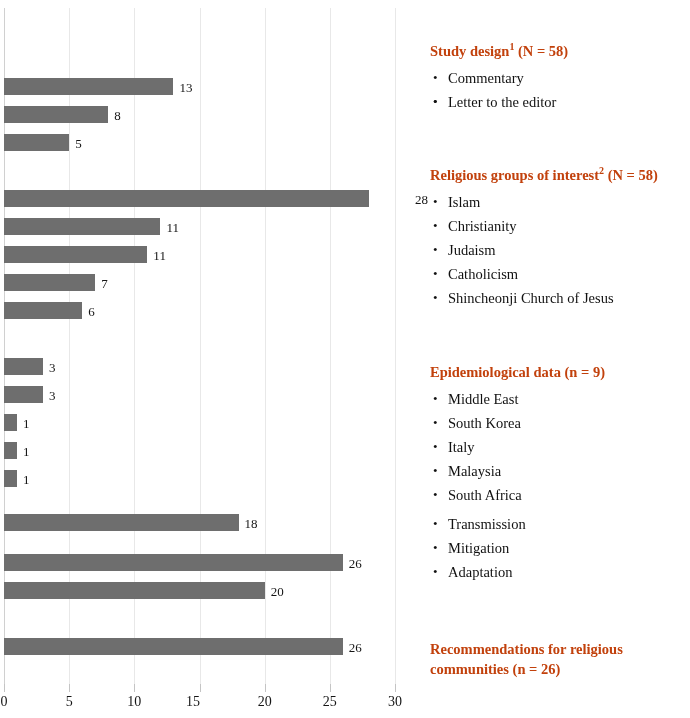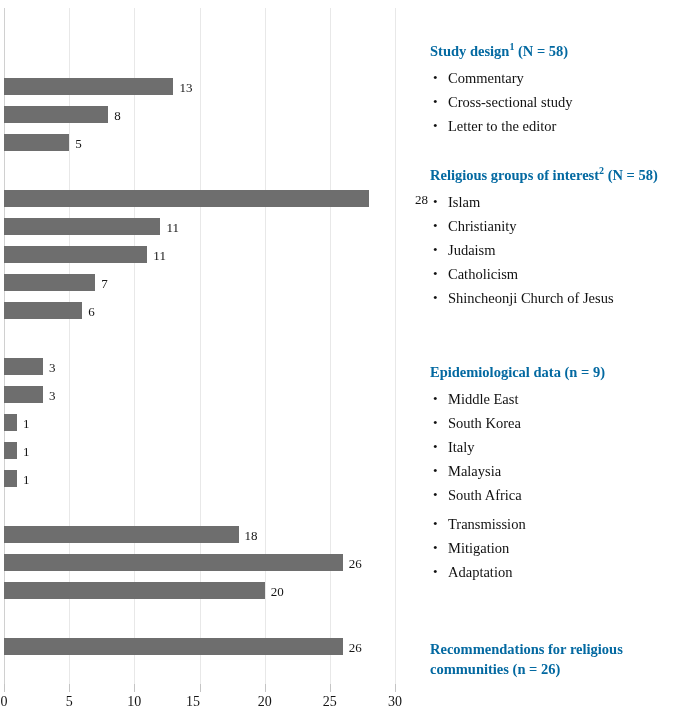--- a/index.html
+++ b/index.html
@@ -103,21 +103,21 @@
   .legend-group {
     position: absolute;
     left: 0;
     width: 260px;
   }
   .legend-heading {
     font-family: "Liberation Serif", "DejaVu Serif", serif;
     font-weight: bold;
     font-size: 14.5px;
     line-height: 1.35;
-    color: #0369a1;
+    color: #c2410c;
     margin: 0 0 4px 0;
     white-space: nowrap;
   }
   .legend-heading.wrap {
     white-space: normal;
     width: 250px;
   }
   .legend-heading sup {
     font-size: 10px;
     vertical-align: super;
@@ -206,21 +206,21 @@
           <span class="bar-label" style="left: 19.0333px;">1</span>
         </div>
         <div class="bar-row" style="top: 434px; width: 391px;">
           <div class="bar" title="Malaysia: 1" style="width: 13.0333px; background: rgb(110, 110, 110);"></div>
           <span class="bar-label" style="left: 19.0333px;">1</span>
         </div>
         <div class="bar-row" style="top: 462px; width: 391px;">
           <div class="bar" title="South Africa: 1" style="width: 13.0333px; background: rgb(110, 110, 110);"></div>
           <span class="bar-label" style="left: 19.0333px;">1</span>
         </div>
-        <div class="bar-row" style="top: 518px; width: 391px; padding-left: 20px;">
+        <div class="bar-row" style="top: 506px; width: 391px; padding-left: 20px;">
           <div class="bar" title="Transmission: 18" style="width: 234.6px; background: rgb(110, 110, 110);"></div>
           <span class="bar-label" style="left: 240.6px;">18</span>
         </div>
         <div class="bar-row" style="top: 546px; width: 391px;">
           <div class="bar" title="Mitigation: 26" style="width: 338.867px; background: rgb(110, 110, 110);"></div>
           <span class="bar-label" style="left: 344.867px;">26</span>
         </div>
         <div class="bar-row" style="top: 574px; width: 391px;">
           <div class="bar" title="Adaptation: 20" style="width: 260.667px; background: rgb(110, 110, 110);"></div>
           <span class="bar-label" style="left: 266.667px;">20</span>
@@ -249,21 +249,21 @@
       <div class="tick-label" style="left: 391px;">30</div>
     </div>
 
 </div>
 
 <div id="legend-panel">
     <div class="legend-group" style="top: 42px;">
       <div class="legend-heading">Study design<sup>1</sup> (N = 58)</div>
       <ul class="legend-items">
         <li class="legend-item"><span class="legend-bullet">•</span><span>Commentary</span></li>
-        <li class="legend-item"><span class="legend-bullet">•</span><span>Cross-sectional study</span></li>
+        <li class="legend-item"><span class="legend-bullet">•</span></li>
         <li class="legend-item"><span class="legend-bullet">•</span><span>Letter to the editor</span></li>
       </ul>
     </div>
     <div class="legend-group" style="top: 166px;">
       <div class="legend-heading">Religious groups of interest<sup>2</sup> (N = 58)</div>
       <ul class="legend-items">
         <li class="legend-item"><span class="legend-bullet">•</span><span>Islam</span></li>
         <li class="legend-item"><span class="legend-bullet">•</span><span>Christianity</span></li>
         <li class="legend-item"><span class="legend-bullet">•</span><span>Judaism</span></li>
         <li class="legend-item"><span class="legend-bullet">•</span><span>Catholicism</span></li>

